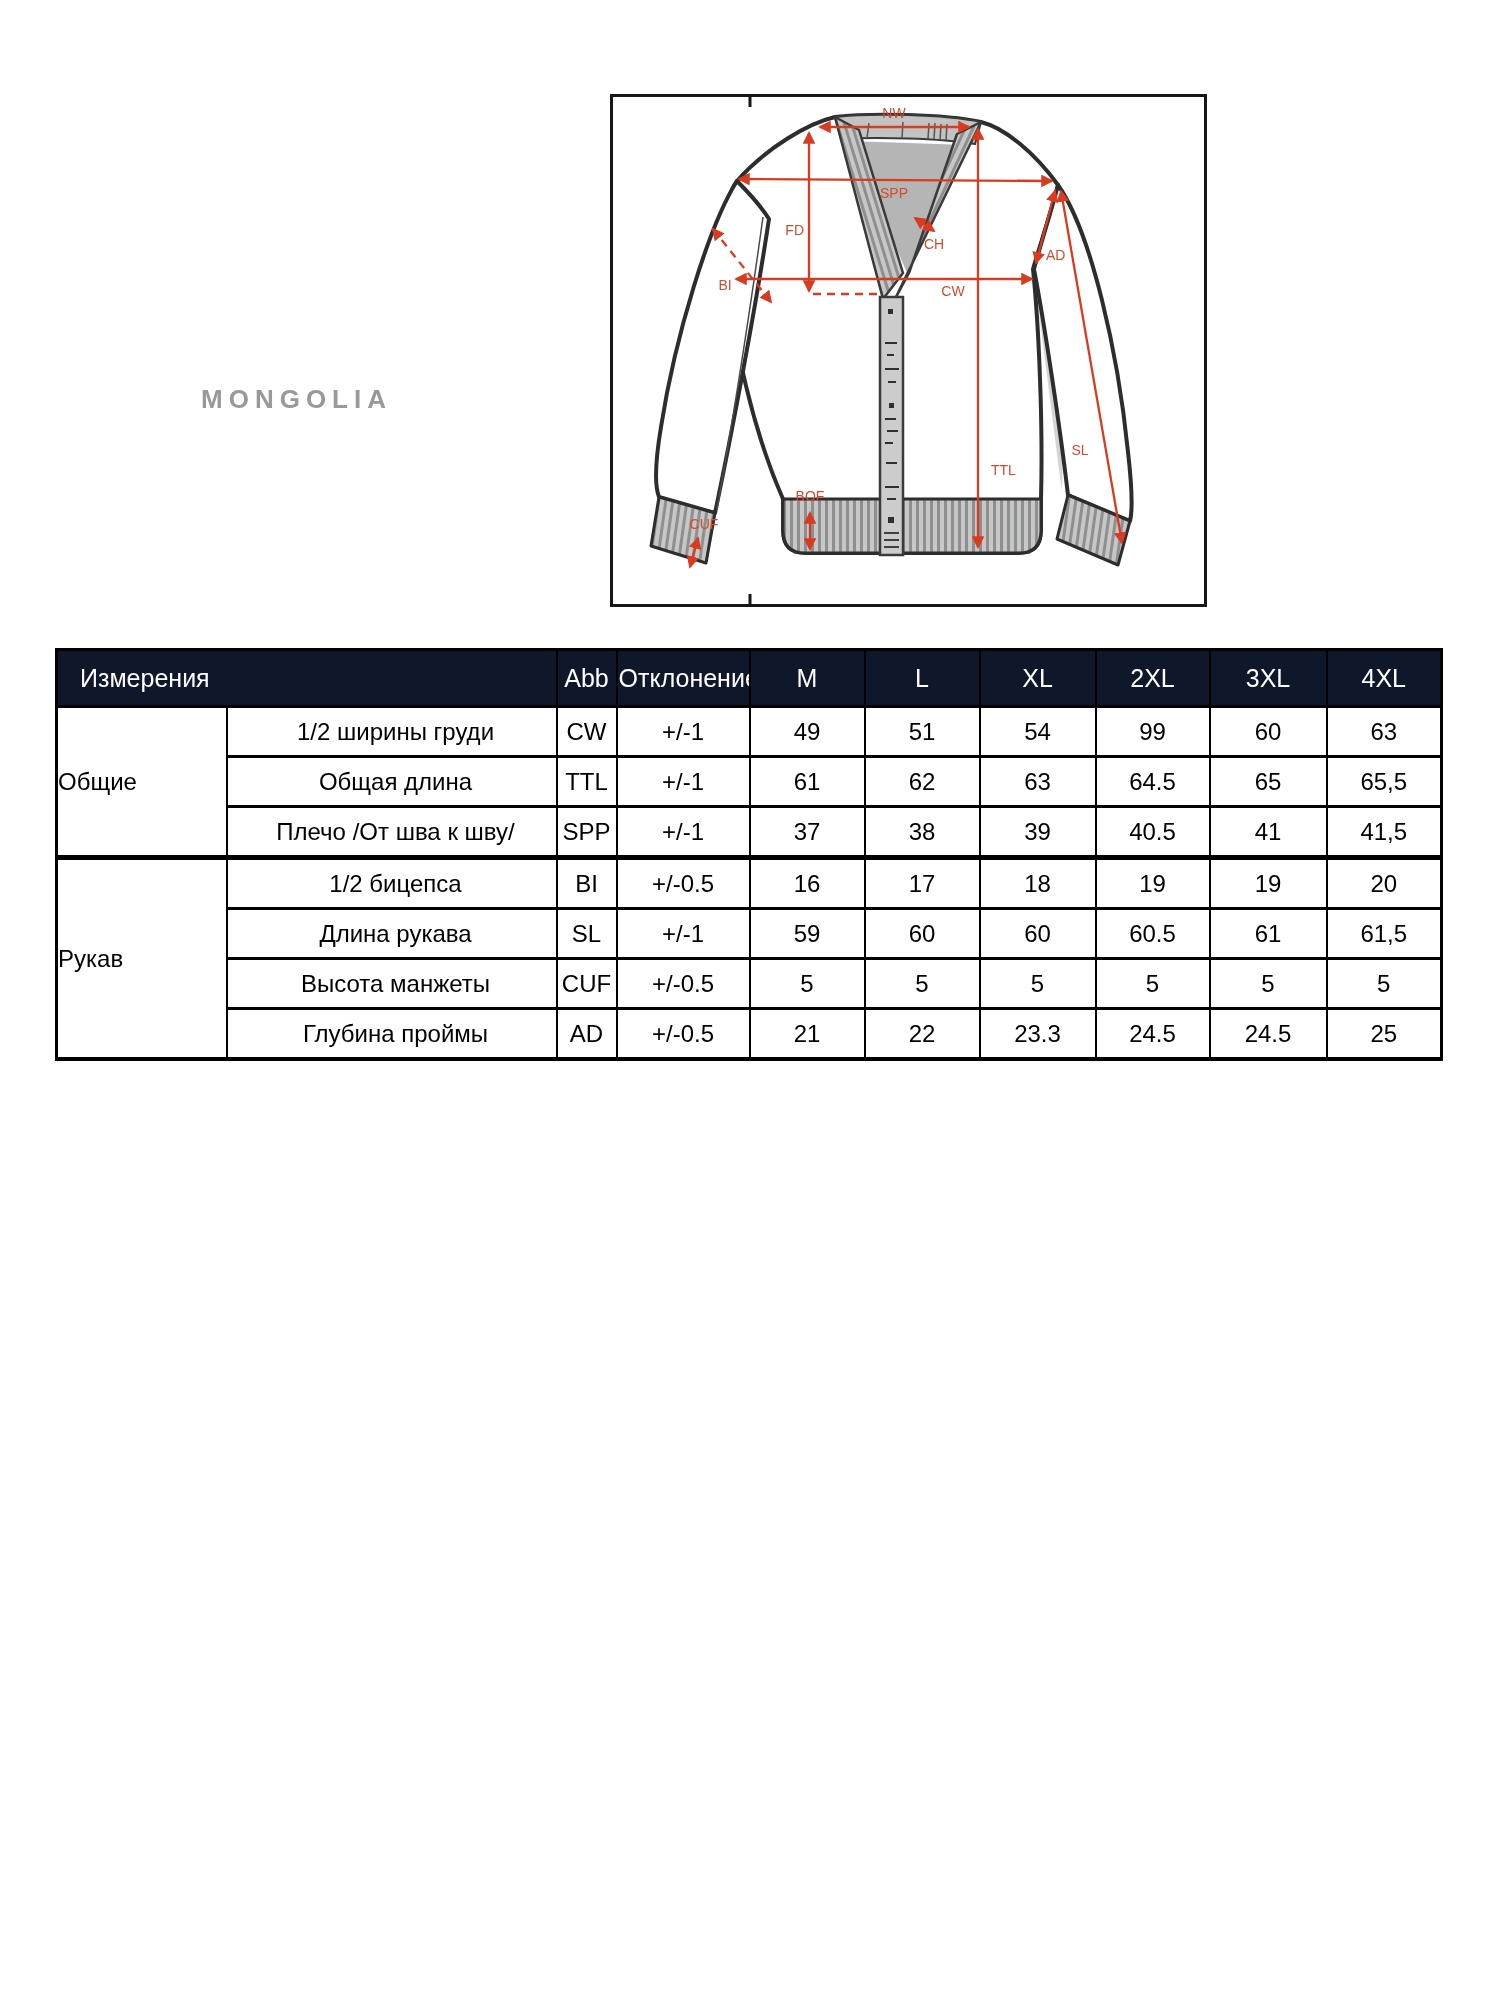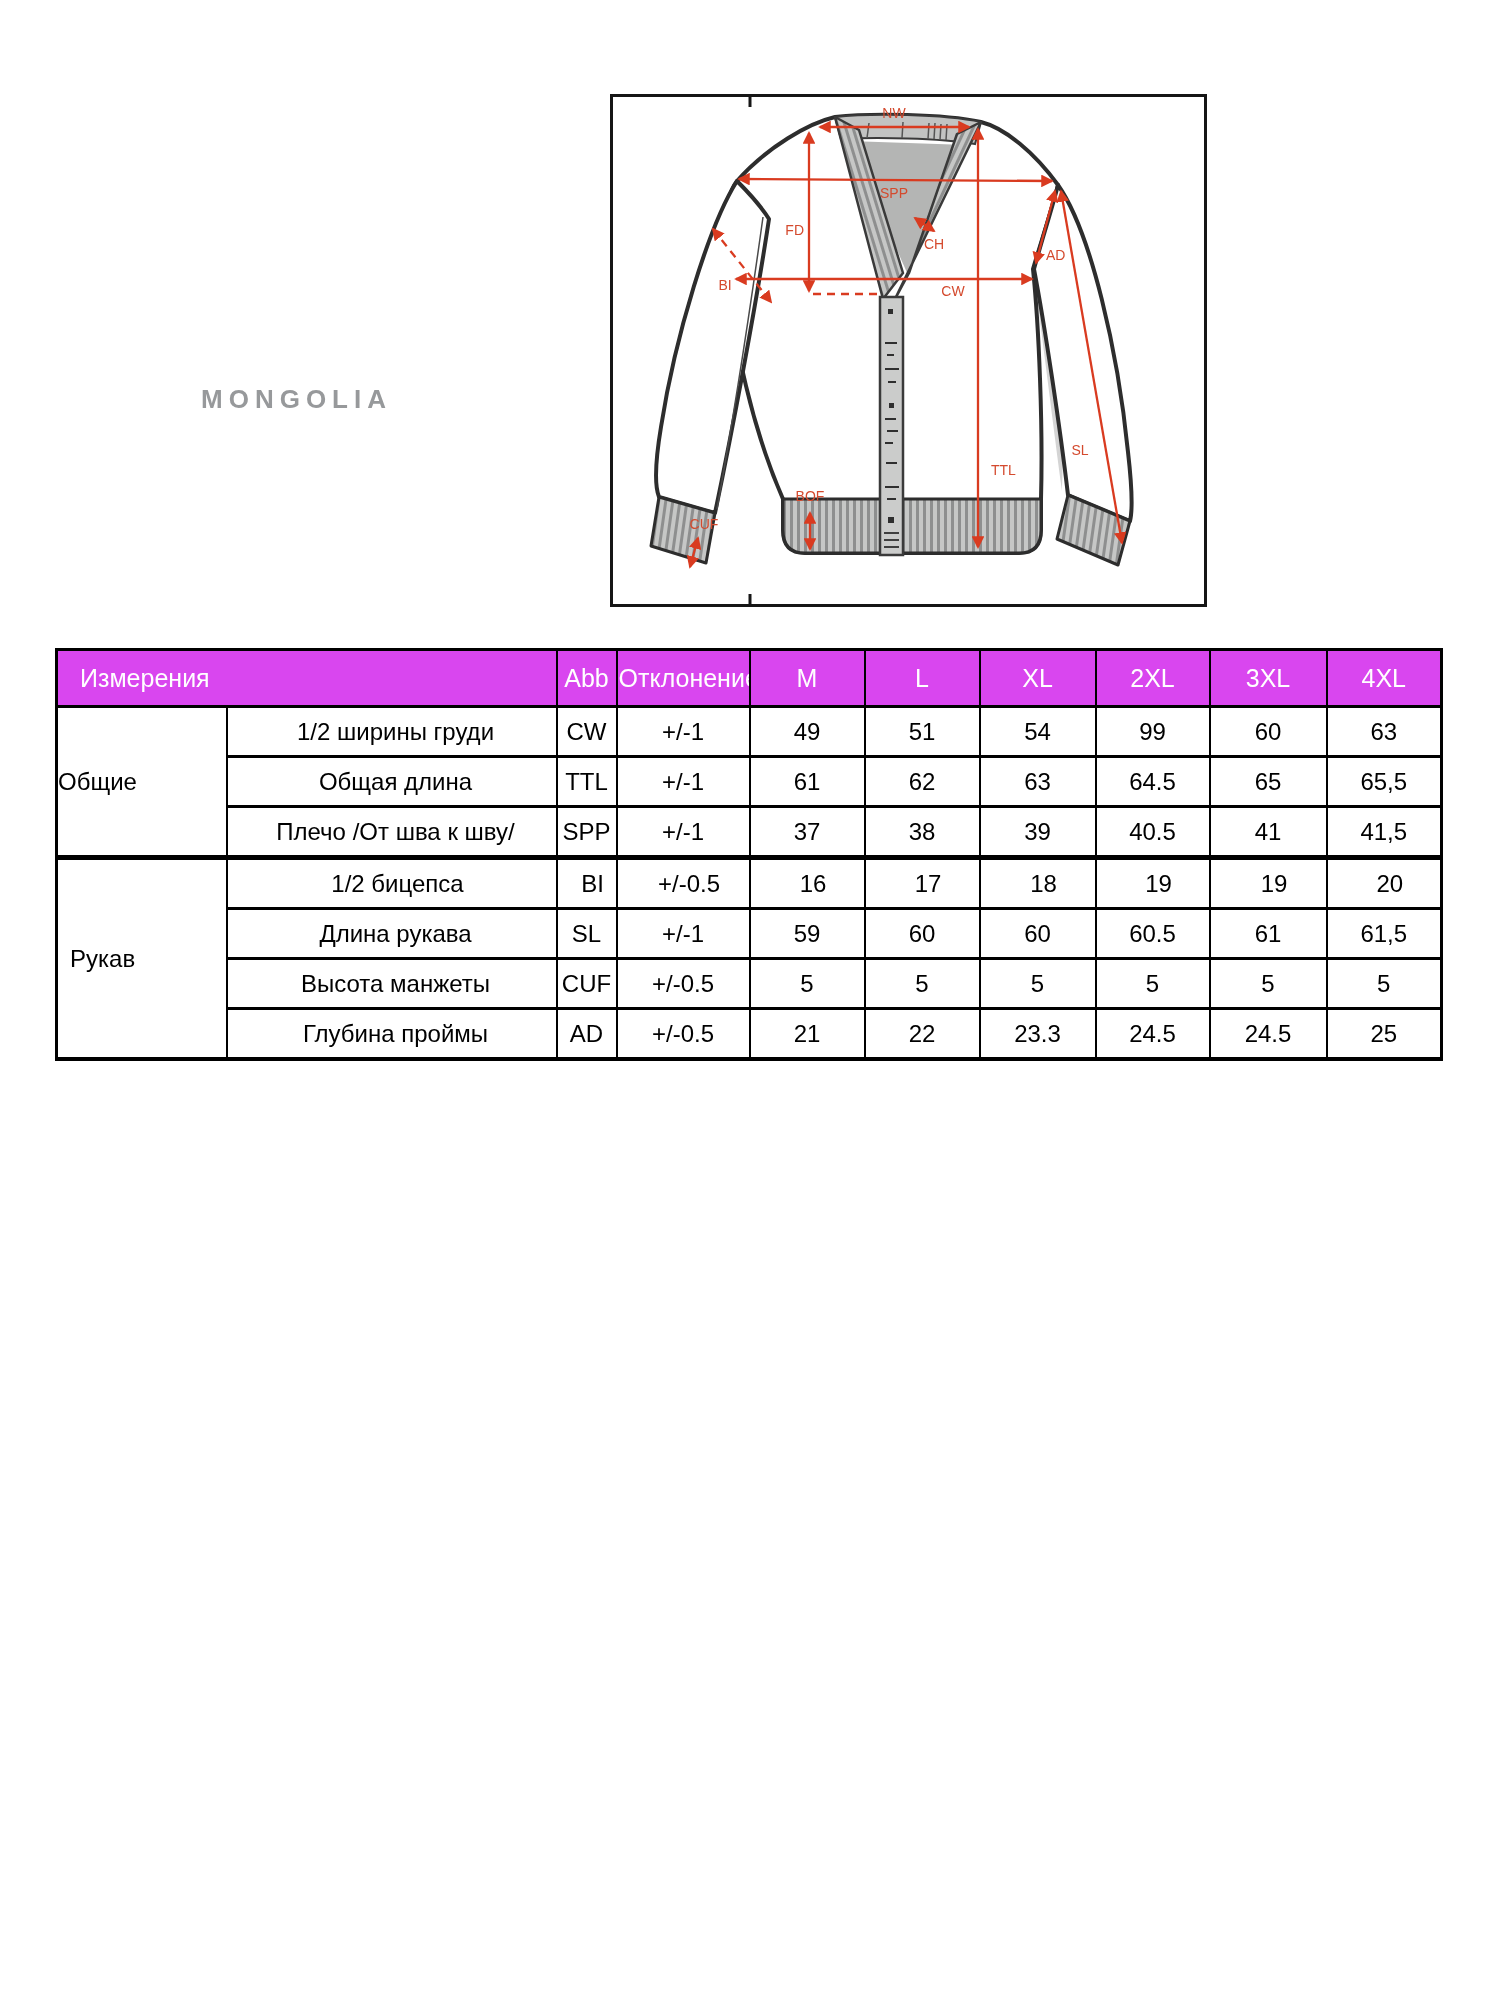--- a/index.html
+++ b/index.html
@@ -16,27 +16,27 @@
   .diagram-box{position:absolute;left:610px;top:94px;width:591px;height:507px;
                border:3px solid #161616;background:#fff;}
   .diagram-box svg{display:block;width:100%;height:100%;}
   .mlabel{font-family:"Liberation Sans",sans-serif;font-size:14px;fill:#d44a2e;}
 
   
   .size-table{position:absolute;left:55px;top:648px;width:1385px;
               border-collapse:collapse;table-layout:fixed;
               border:3px solid #000;border-bottom-width:4px;}
   .size-table th,.size-table td{border:2px solid #000;overflow:hidden;white-space:nowrap;}
-  .size-table thead th{background:#d946ef;color:#fff;font-weight:400;font-size:25px;
+  .size-table thead th{background:#0f172a;color:#fff;font-weight:400;font-size:25px;
               height:52px;text-align:center;border-color:#000;}
   .size-table thead th.h-meas{text-align:left;padding-left:22px;}
   .size-table tbody td{font-size:24px;text-align:center;height:47px;
               border-top-width:3px;border-bottom-width:3px;padding:0;}
   .size-table tbody td.c-label{text-align:center;padding-left:8px;}
-  .size-table tbody tr.group-start td{border-top:5px solid #000;padding-left:12px;}
+  .size-table tbody tr.group-start td{border-top:5px solid #000;}
   .size-table tbody td.c-group{text-align:left;}
 </style>
 </head>
 <body>
 
 <div class="page">
 
   <div class="brand-sub">MONGOLIA</div>
 
   <div class="diagram-box">

